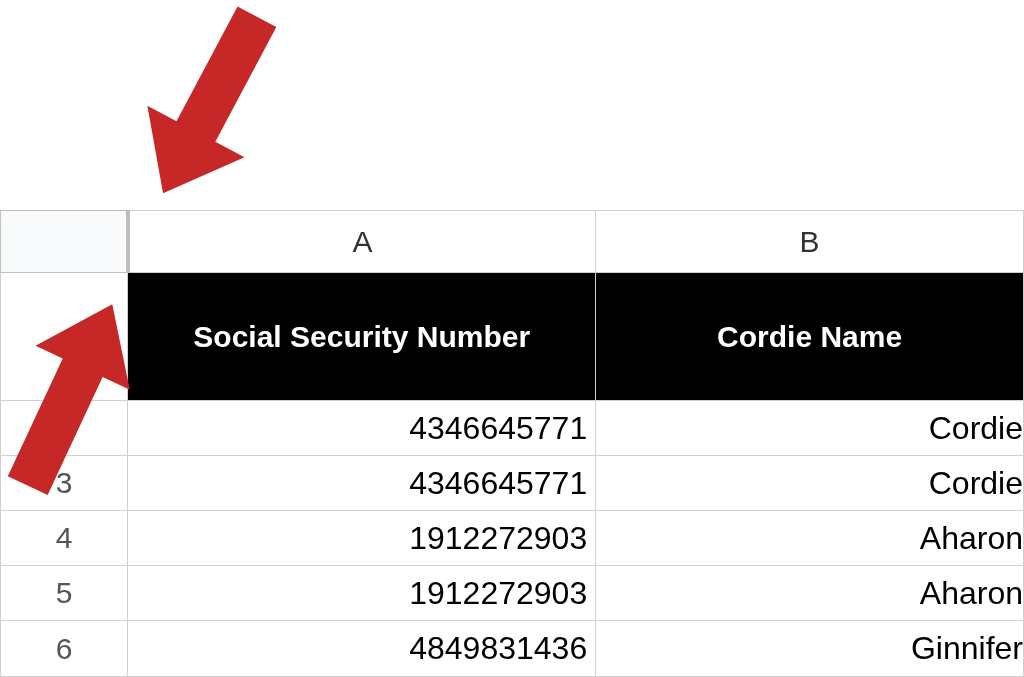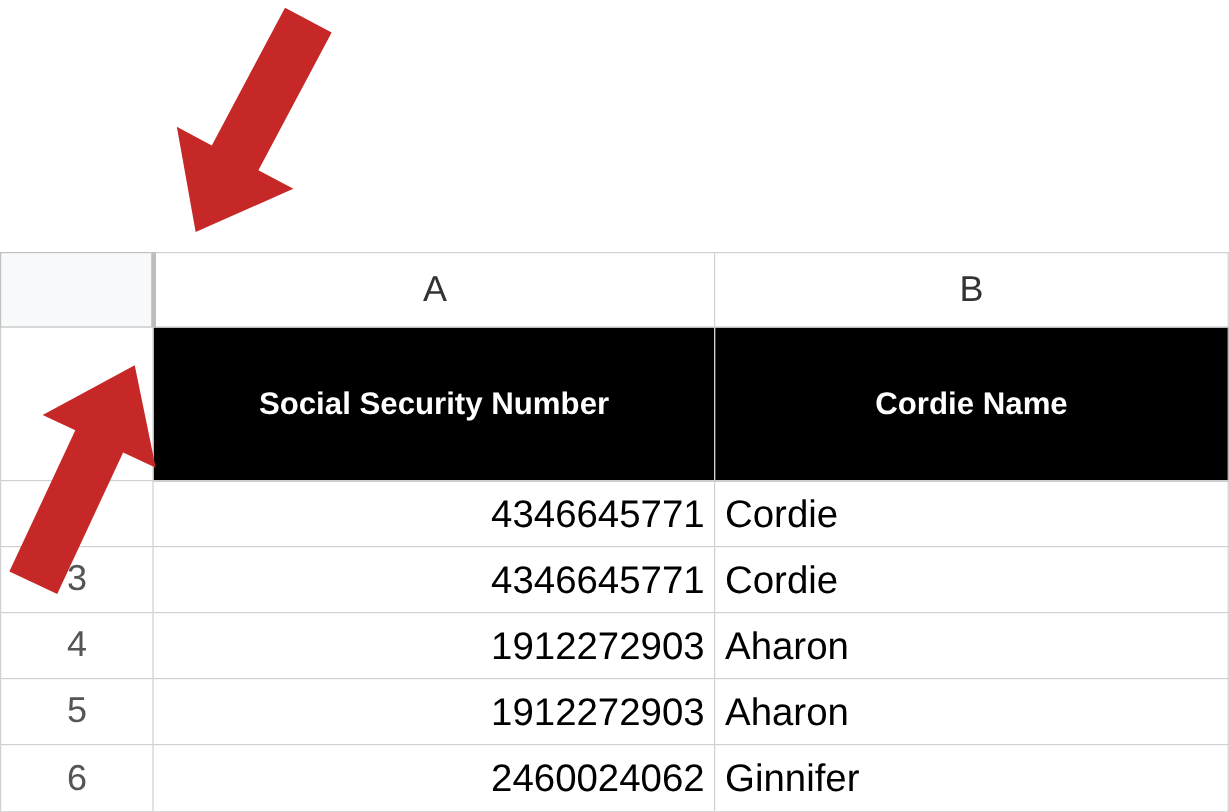--- a/index.html
+++ b/index.html
@@ -47,41 +47,41 @@
       width: 128px;
       text-align: center;
       font-size: 30px;
       color: #555;
       background: #fff;
     }
     .black-header {
       background: #000;
       color: #fff;
       font-weight: bold;
-      font-size: 26px;
+      font-size: 30px;
       text-align: center;
       height: 128px;
       vertical-align: middle;
     }
     .row-header-black {
       background: #fff;
       height: 128px;
     }
     .data-row td.row-header { height: 55px; }
     .cell-a {
       font-size: 32px;
       color: #000;
       text-align: right;
       padding-right: 8px;
       margin-top: 37px;
     }
     .cell-b {
       font-size: 32px;
       color: #000;
-      text-align: left;
+      text-align: right;
       padding-left: 8px;
     }
     .partial-row td { height: 20px; overflow: hidden; }
     .partial-row .cell-a, .partial-row .cell-b, .partial-row .row-header {
       vertical-align: top;
       line-height: 55px;
     }
     .arrow {
       position: absolute;
       fill: #c62828;
@@ -130,21 +130,21 @@
       <td class="cell-a"><span>1912272903</span></td>
       <td class="cell-b"><span>Aharon</span></td>
     </tr>
     <tr class="data-row">
       <td class="row-header"><span>5</span></td>
       <td class="cell-a"><span>1912272903</span></td>
       <td class="cell-b"><span>Aharon</span></td>
     </tr>
     <tr class="data-row partial-row">
       <td class="row-header"><span>6</span></td>
-      <td class="cell-a"><span>2460024062</span></td>
+      <td class="cell-a"><span>4849831436</span></td>
       <td class="cell-b"><span>Ginnifer</span></td>
     </tr>
   </tbody>
     </table>
 </div>
 
 <svg class="arrow arrow-top" viewBox="0 0 180 230">
   <g transform="rotate(28 90 115)">
     <polygon points="90,215 35,145 68,145 68,15 112,15 112,145 145,145"></polygon>
   </g>

